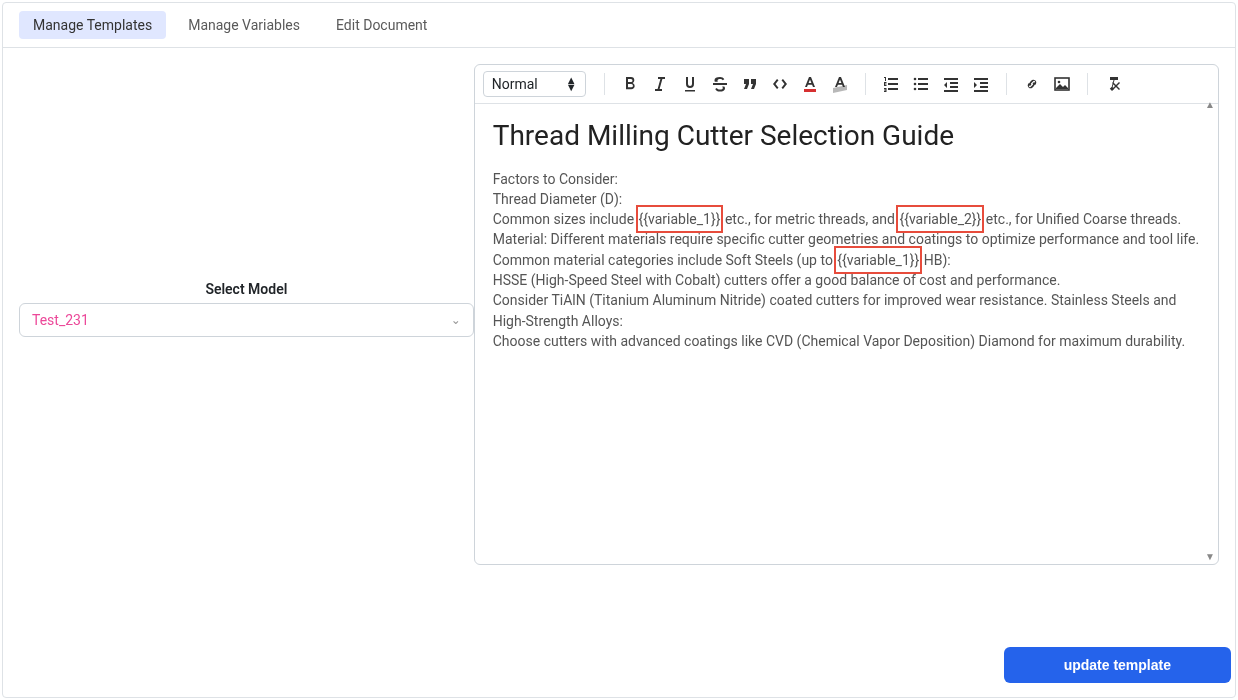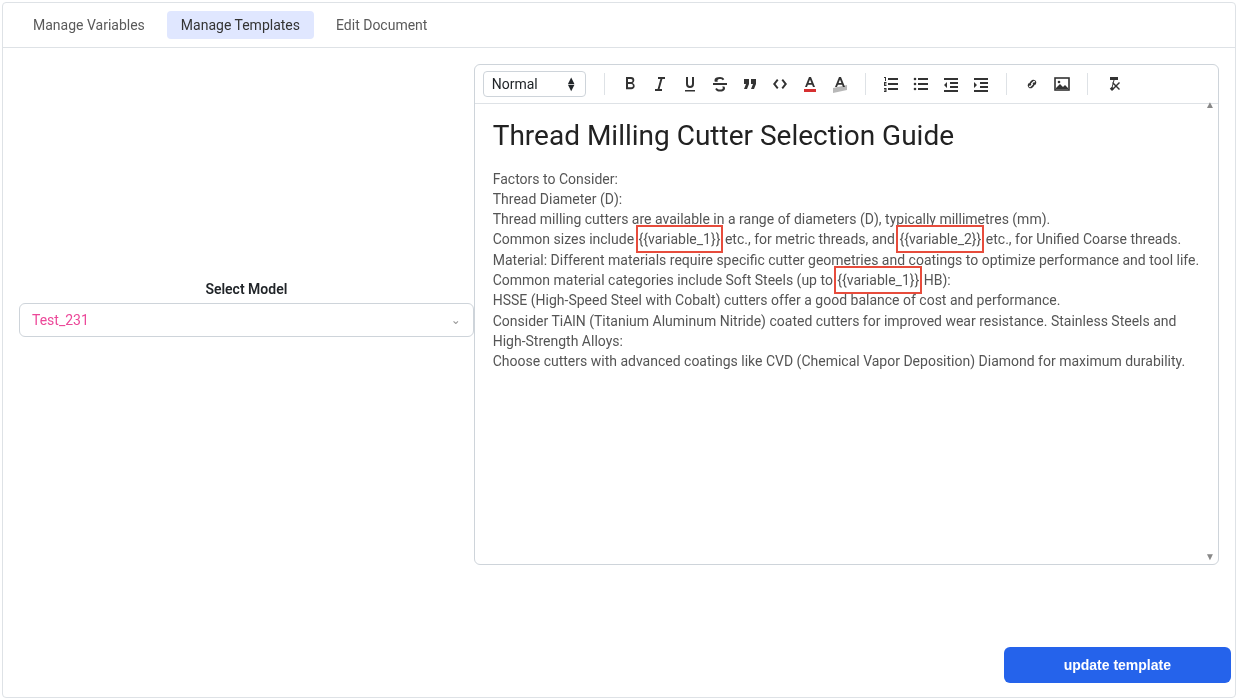--- a/index.html
+++ b/index.html
@@ -29,22 +29,22 @@
 .scroll-track { position: absolute; right: 2px; top: 34px; bottom: 2px; width: 12px; display: flex; flex-direction: column; align-items: center; }
 .scroll-arrow { font-size: 10px; color: #888; cursor: pointer; }
 .update-btn { position: absolute; right: 4px; bottom: 14px; background: #2563eb; color: #fff; border: none; border-radius: 6px; padding: 10px 60px; font-size: 14px; font-weight: 600; cursor: pointer; }
 </style>
 </head>
 <body>
 
 <div class="main-container">
 
   <div class="tab-bar">
+    <div class="tab-item active">Manage Templates</div>
     <div class="tab-item">Manage Variables</div>
-    <div class="tab-item active">Manage Templates</div>
     <div class="tab-item">Edit Document</div>
   </div>
 
   <div class="content-area">
 
     <div class="select-block">
       <div class="select-label">Select Model</div>
       <div class="select-wrap">
         <span class="select-value">Test_231</span>
         <span class="chev">⌄</span>
@@ -155,21 +155,20 @@
                 <path d="M4 2h10v3h-3.5l-1.9 7.3 1.6 1.6L8 16l-2.2-2.2 2-2L9.5 5H6V2H4zm9 9 3 3-1 1-3-3-3 3-1-1 3-3-3-3 1-1 3 3 3-3 1 1-3 3z" fill="currentColor"></path>
               </svg>
             </span>
         </div>
       </div>
 
       <div class="editor-body">
         <h1>Thread Milling Cutter Selection Guide</h1>
         <p>Factors to Consider:</p>
         <p>Thread Diameter (D):</p>
-        <p>Thread milling cutters are available in a range of diameters (D), typically millimetres (mm).</p>
         <p>
           <span>Common sizes include </span><span class="var-tag">{{variable_1}}</span><span> etc., for metric threads, and </span><span class="var-tag">{{variable_2}}</span><span> etc., for Unified Coarse threads.</span>
         </p>
         <p>
           <span>Material: Different materials require specific cutter geometries and coatings to optimize performance and tool life. Common material categories include Soft Steels (up to </span><span class="var-tag">{{variable_1}}</span><span> HB):</span>
         </p>
         <p>HSSE (High-Speed Steel with Cobalt) cutters offer a good balance of cost and performance.</p>
         <p>Consider TiAlN (Titanium Aluminum Nitride) coated cutters for improved wear resistance. Stainless Steels and High-Strength Alloys:</p>
         <p>Choose cutters with advanced coatings like CVD (Chemical Vapor Deposition) Diamond for maximum durability.</p>
       </div>

